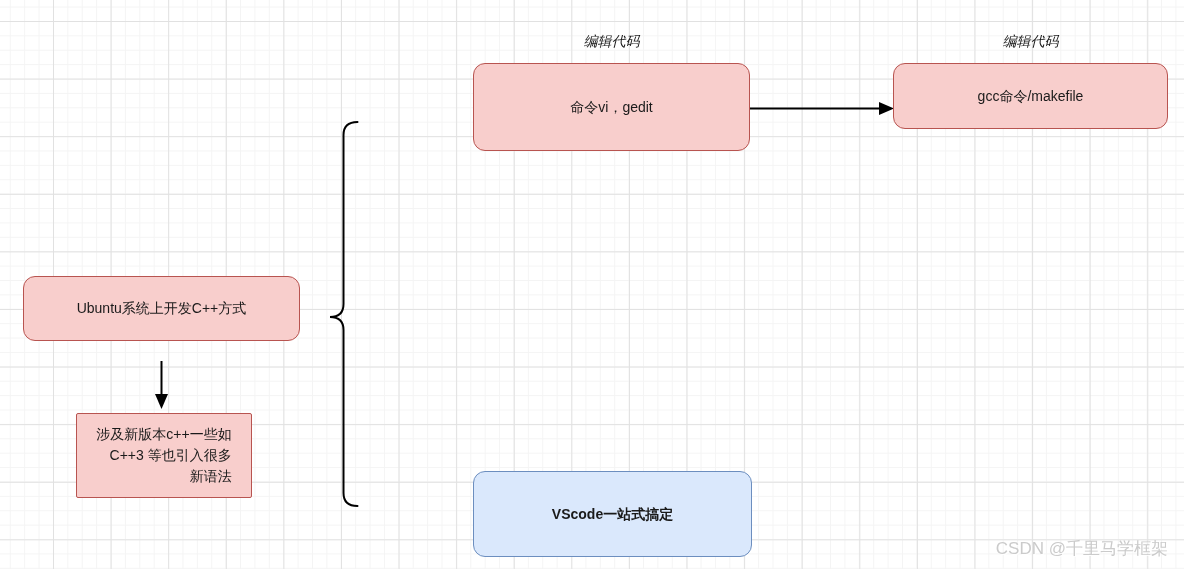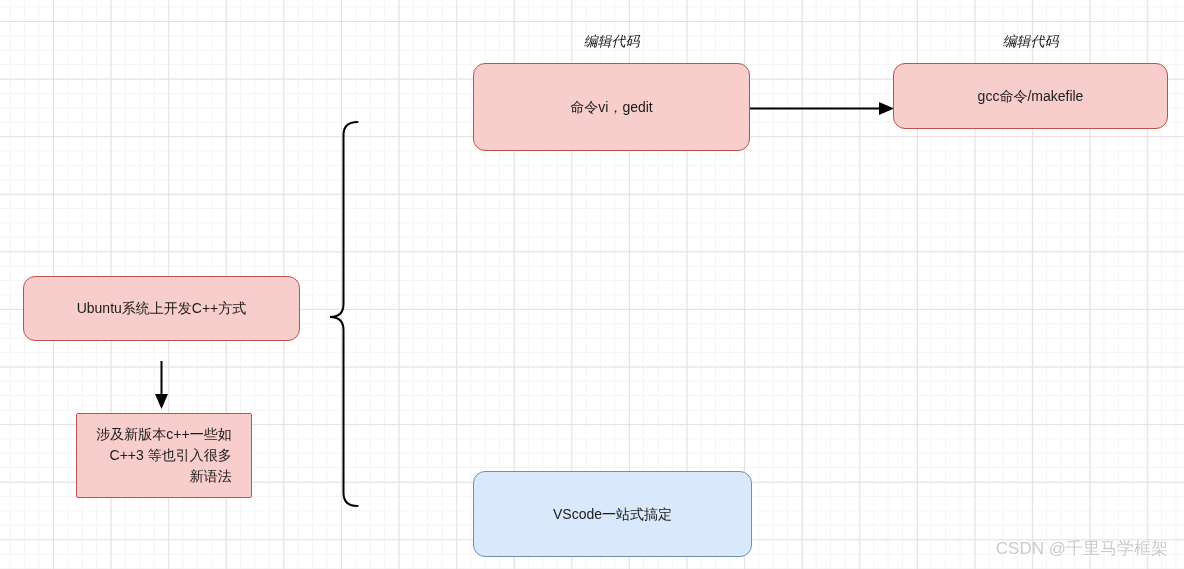--- a/index.html
+++ b/index.html
@@ -57,21 +57,21 @@
     border: 1.5px solid #b85450;
   }
   .node.blue {
     background: #dae8fc;
     border: 1.5px solid #6c8ebf;
   }
   .node-vi      { left: 473px; top: 63px;  width: 277px; height: 88px; }
   .node-gcc     { left: 893px; top: 63px;  width: 275px; height: 66px; }
   .node-ubuntu  { left: 23px;  top: 276px; width: 277px; height: 65px; }
   .node-cpp11   { left: 76px;  top: 413px; width: 176px; height: 85px; border-radius: 2px; }
-  .node-vscode  { left: 473px; top: 471px; width: 279px; height: 86px; }
+  .node-vscode  { left: 473px; top: 471px; width: 279px; height: 86px; font-weight: bold; }
   .free-label {
     position: absolute;
     top: 33px;
     height: 16px;
     font-size: 14px;
     line-height: 16px;
     color: #1a1a1a;
     text-align: center;
     font-style: italic;
   }

